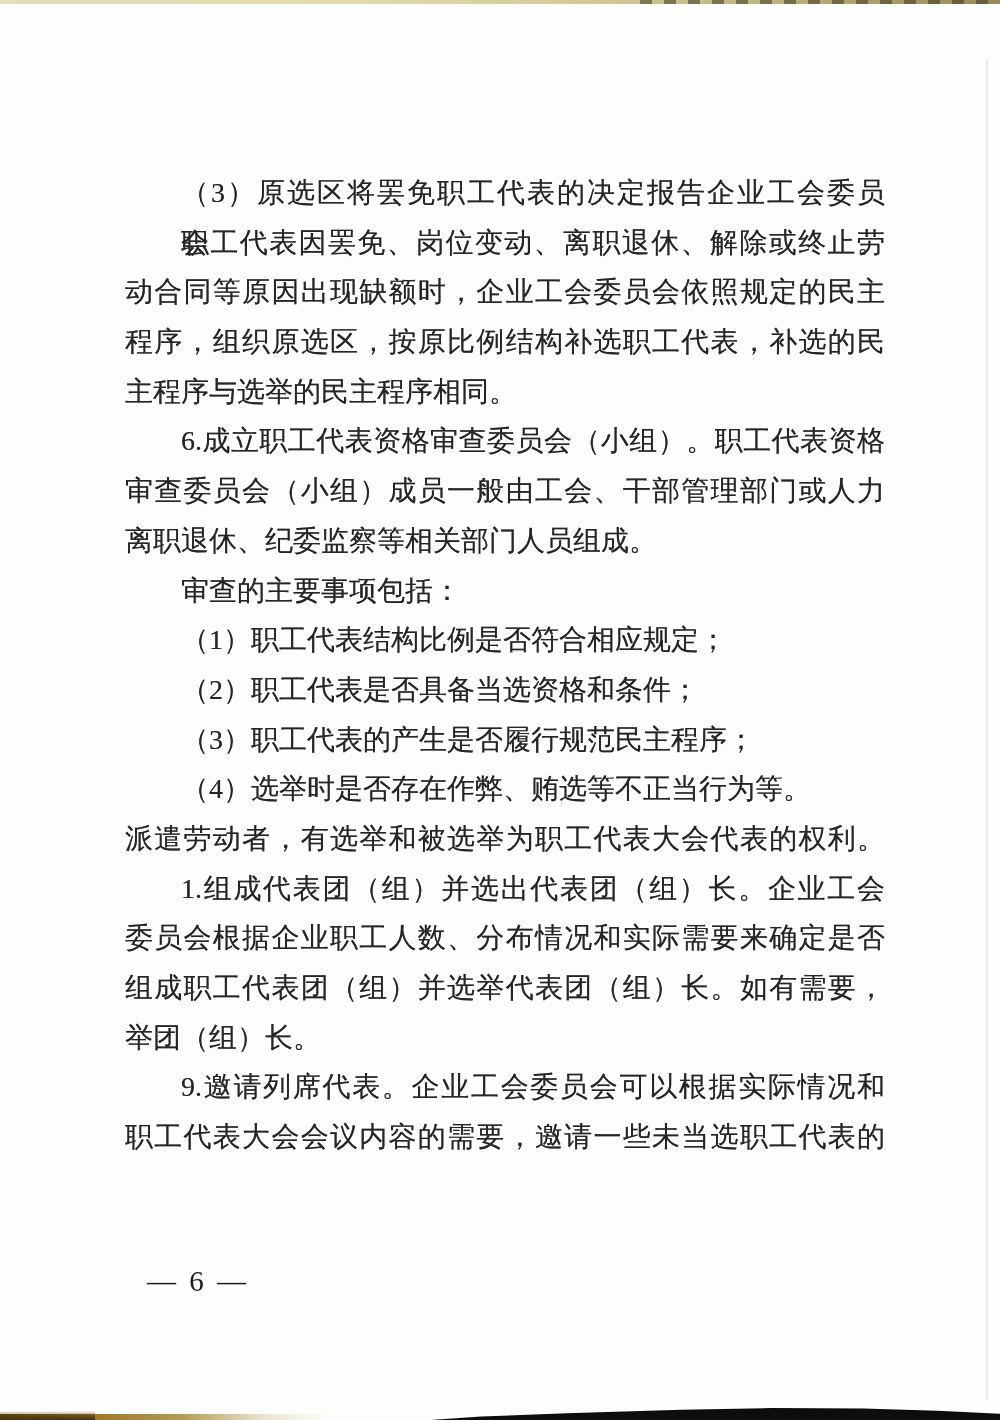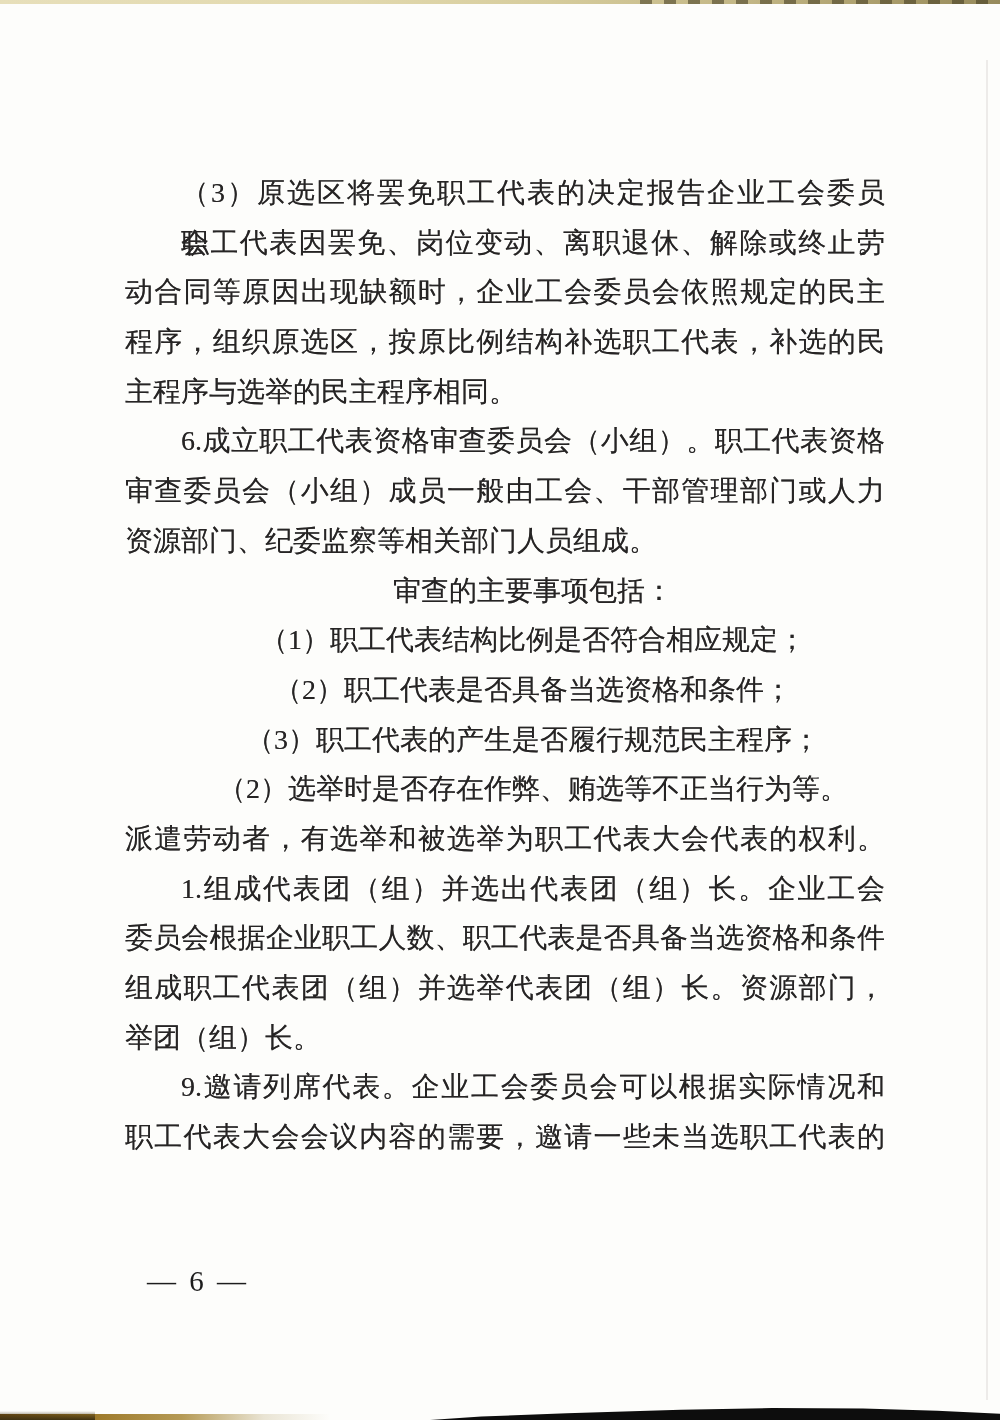--- a/index.html
+++ b/index.html
@@ -71,21 +71,21 @@
     color: #262424;
     font-size: 28px;
     text-shadow: 0 0 0.6px rgba(60,60,60,0.65);
   }
   .line {
     height: 49.7px;
     line-height: 49.7px;
     white-space: nowrap;
     overflow: visible;
   }
-  .line.indent { padding-left: 56px; text-align: center; }
+  .line.indent { padding-left: 56px; }
   .line.justify {
     white-space: normal;
     text-align: justify;
     text-align-last: justify;
   }
 
   .page-footer {
     position: absolute;
     top: 1260px;
     left: 147px;
@@ -107,30 +107,30 @@
 
   <div class="text-body">
 
   <div class="line indent justify">（3）原选区将罢免职工代表的决定报告企业工会委员会。</div>
       <div class="line indent justify">职工代表因罢免、岗位变动、离职退休、解除或终止劳</div>
       <div class="line justify">动合同等原因出现缺额时，企业工会委员会依照规定的民主</div>
       <div class="line justify">程序，组织原选区，按原比例结构补选职工代表，补选的民</div>
       <div class="line">主程序与选举的民主程序相同。</div>
       <div class="line indent justify">6.成立职工代表资格审查委员会（小组）。职工代表资格</div>
       <div class="line justify">审查委员会（小组）成员一般由工会、干部管理部门或人力</div>
-      <div class="line">资源部门、纪委监察等相关部门人员组成。</div>
+      <div class="line">离职退休、纪委监察等相关部门人员组成。</div>
       <div class="line indent">审查的主要事项包括：</div>
       <div class="line indent">（1）职工代表结构比例是否符合相应规定；</div>
       <div class="line indent">（2）职工代表是否具备当选资格和条件；</div>
       <div class="line indent">（3）职工代表的产生是否履行规范民主程序；</div>
-      <div class="line indent">（2）选举时是否存在作弊、贿选等不正当行为等。</div>
+      <div class="line indent">（4）选举时是否存在作弊、贿选等不正当行为等。</div>
       <div class="line justify">派遣劳动者，有选举和被选举为职工代表大会代表的权利。</div>
       <div class="line indent justify">1.组成代表团（组）并选出代表团（组）长。企业工会</div>
-      <div class="line justify">委员会根据企业职工人数、职工代表是否具备当选资格和条件</div>
-      <div class="line justify">组成职工代表团（组）并选举代表团（组）长。资源部门，</div>
+      <div class="line justify">委员会根据企业职工人数、分布情况和实际需要来确定是否</div>
+      <div class="line justify">组成职工代表团（组）并选举代表团（组）长。如有需要，</div>
       <div class="line">举团（组）长。</div>
       <div class="line indent justify">9.邀请列席代表。企业工会委员会可以根据实际情况和</div>
       <div class="line justify">职工代表大会会议内容的需要，邀请一些未当选职工代表的</div>
     </div>
 
   <div class="page-footer">— 6 —</div>
 
   <div class="scan-edge-bottom-left"></div>
   <div class="scan-edge-bottom-left-corner"></div>
   <div class="scan-edge-bottom-black"></div>

